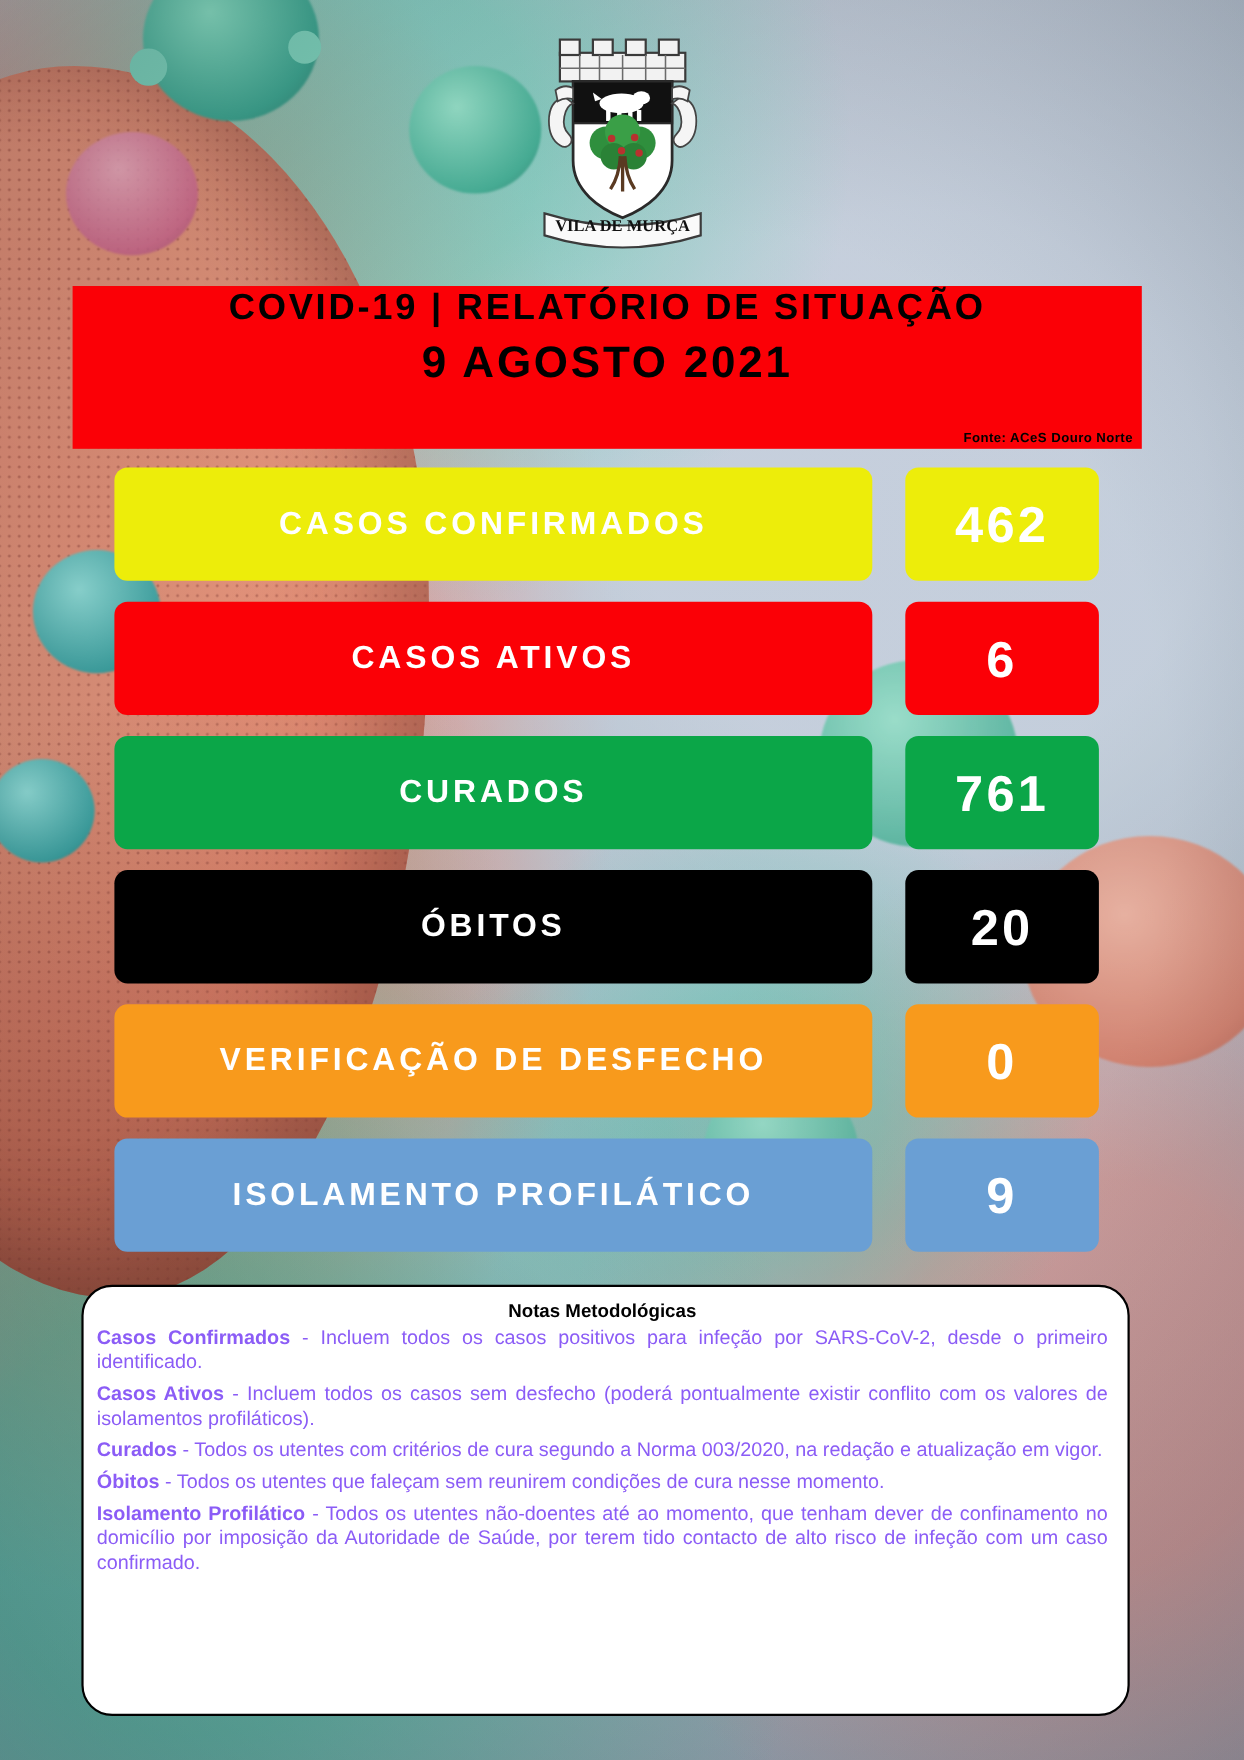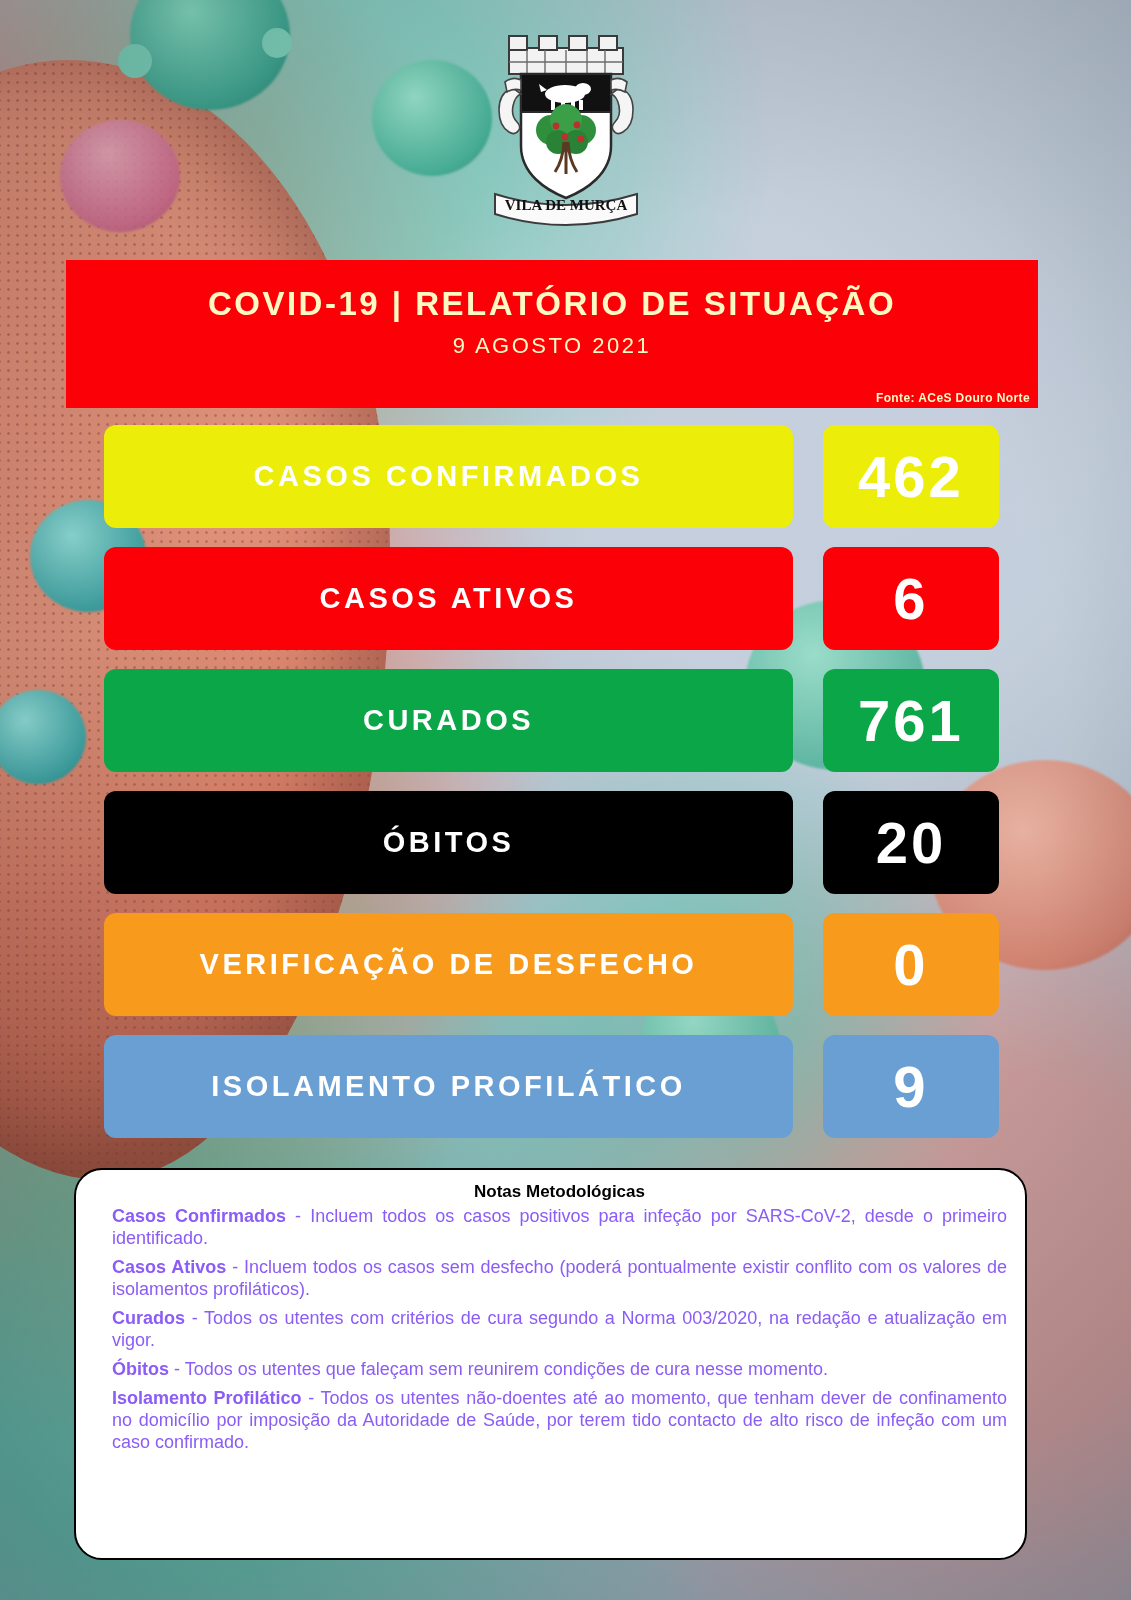--- a/index.html
+++ b/index.html
@@ -74,32 +74,31 @@
   }
 
   
   .banner {
     position: absolute;
     left: 66px;
     top: 260px;
     width: 972px;
     height: 148px;
     background: #fb0006;
-    color: #fef9c3;
+    color: #000000;
     text-align: center;
-    padding-top: 25px;
   }
   .banner .line1 {
     font-size: 33px;
     font-weight: bold;
     letter-spacing: 2.5px;
   }
   .banner .line2 {
-    font-size: 22px;
-    font-weight: normal;
+    font-size: 40px;
+    font-weight: bold;
     letter-spacing: 2.5px;
     margin-top: 10px;
   }
   .banner .source {
     position: absolute;
     right: 8px;
     bottom: 3px;
     font-size: 12px;
     font-weight: bold;
     letter-spacing: 0.4px;
@@ -135,41 +134,41 @@
   .row .value {
     position: absolute;
     left: 719px; top: 0;
     width: 176px; height: 103px;
     border-radius: 12px;
     display: flex;
     align-items: center;
     justify-content: center;
     color: #ffffff;
     font-weight: bold;
-    font-size: 58px;
+    font-size: 46px;
     letter-spacing: 3px;
   }
   .row.yellow .label, .row.yellow .value { background: #eded0a; }
   .row.red .label, .row.red .value { background: #fb0006; }
   .row.green .label, .row.green .value { background: #0ba648; }
   .row.black .label, .row.black .value { background: #000000; }
   .row.orange .label, .row.orange .value { background: #f89a1c; }
   .row.blue .label, .row.blue .value { background: #6a9fd4; }
 
   
   .notes {
     position: absolute;
     left: 74px;
     top: 1168px;
     width: 953px;
     height: 392px;
     background: #ffffff;
     border: 2px solid #000;
     border-radius: 28px;
-    padding: 12px 18px 10px 36px;
+    padding: 12px 18px 10px 12px;
   }
   .notes h2 {
     margin: 0 0 4px 0;
     font-size: 17px;
     font-weight: bold;
     text-align: center;
   }
   .notes p {
     margin: 0 0 7px 0;
     font-size: 18px;

